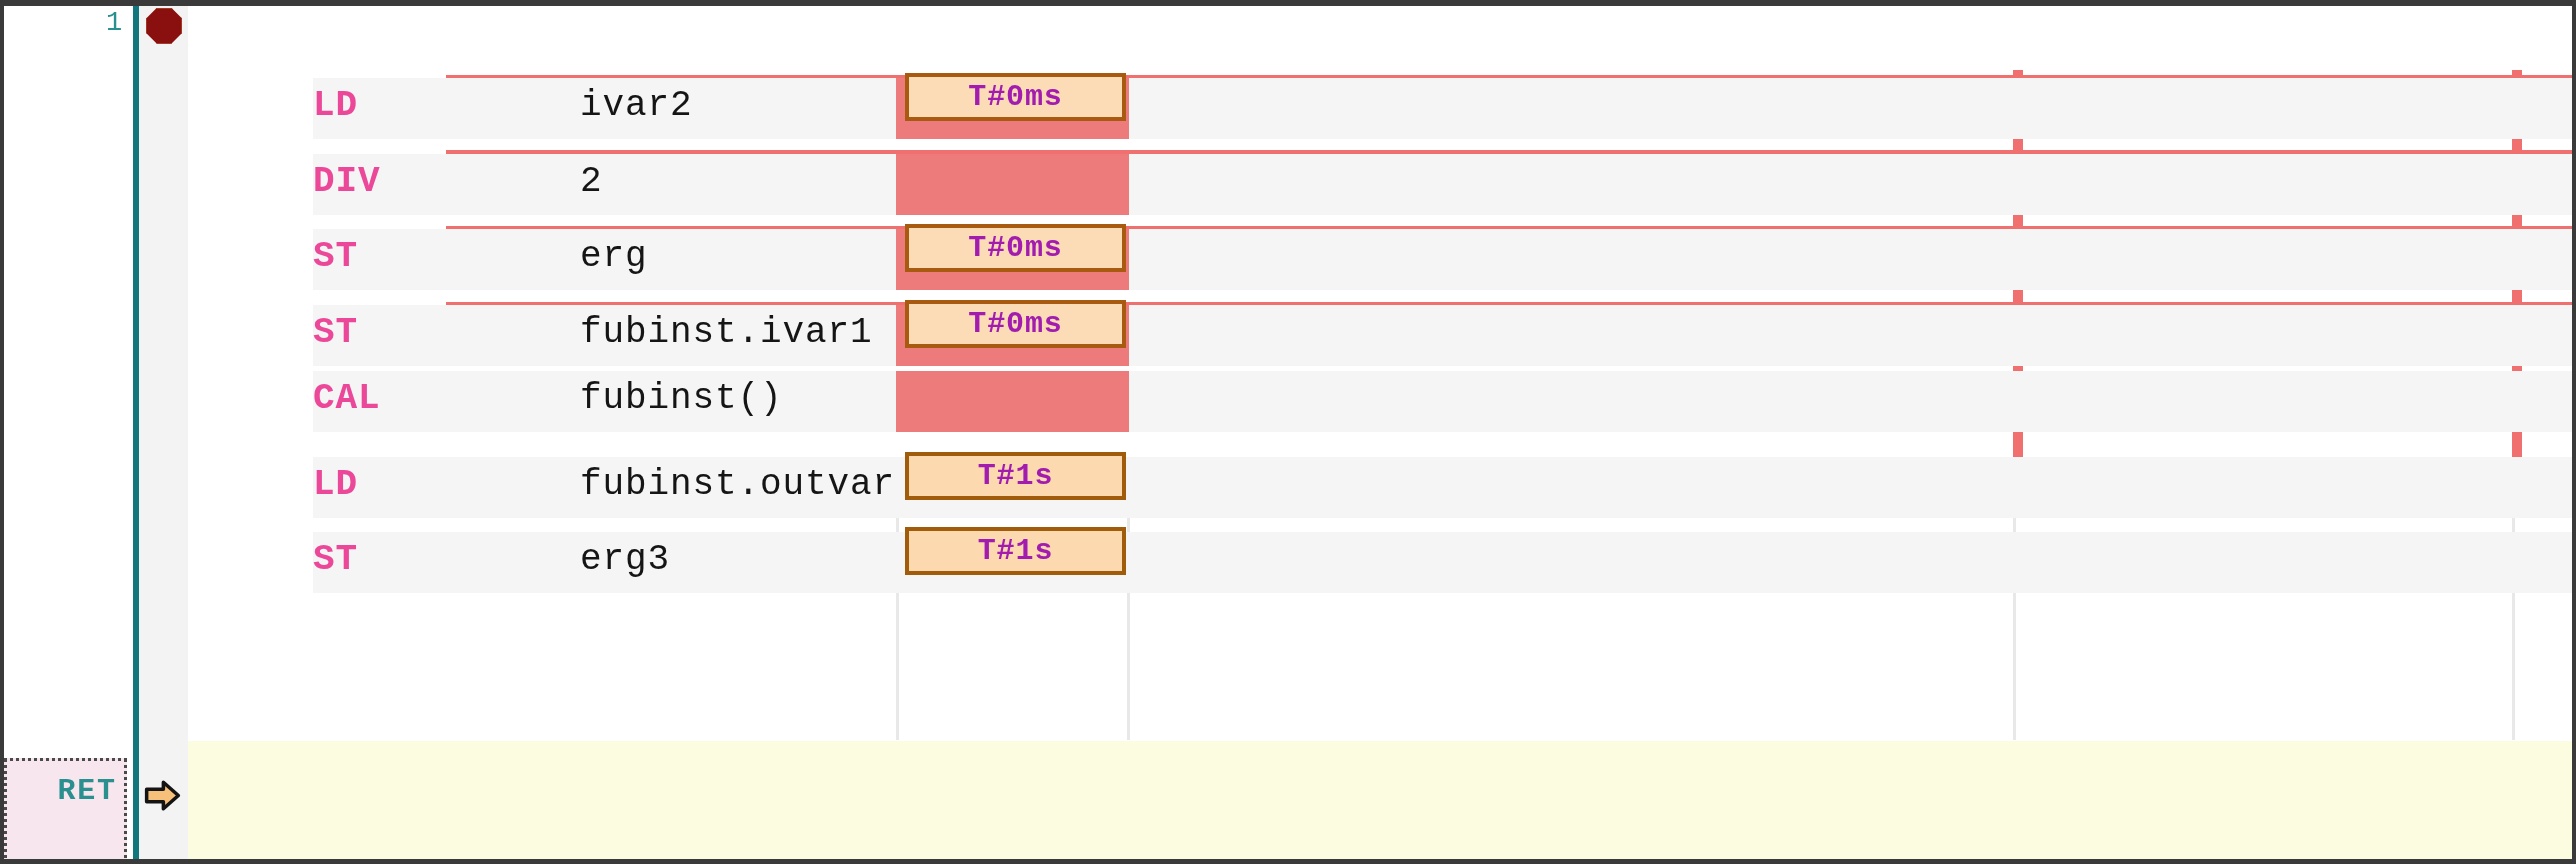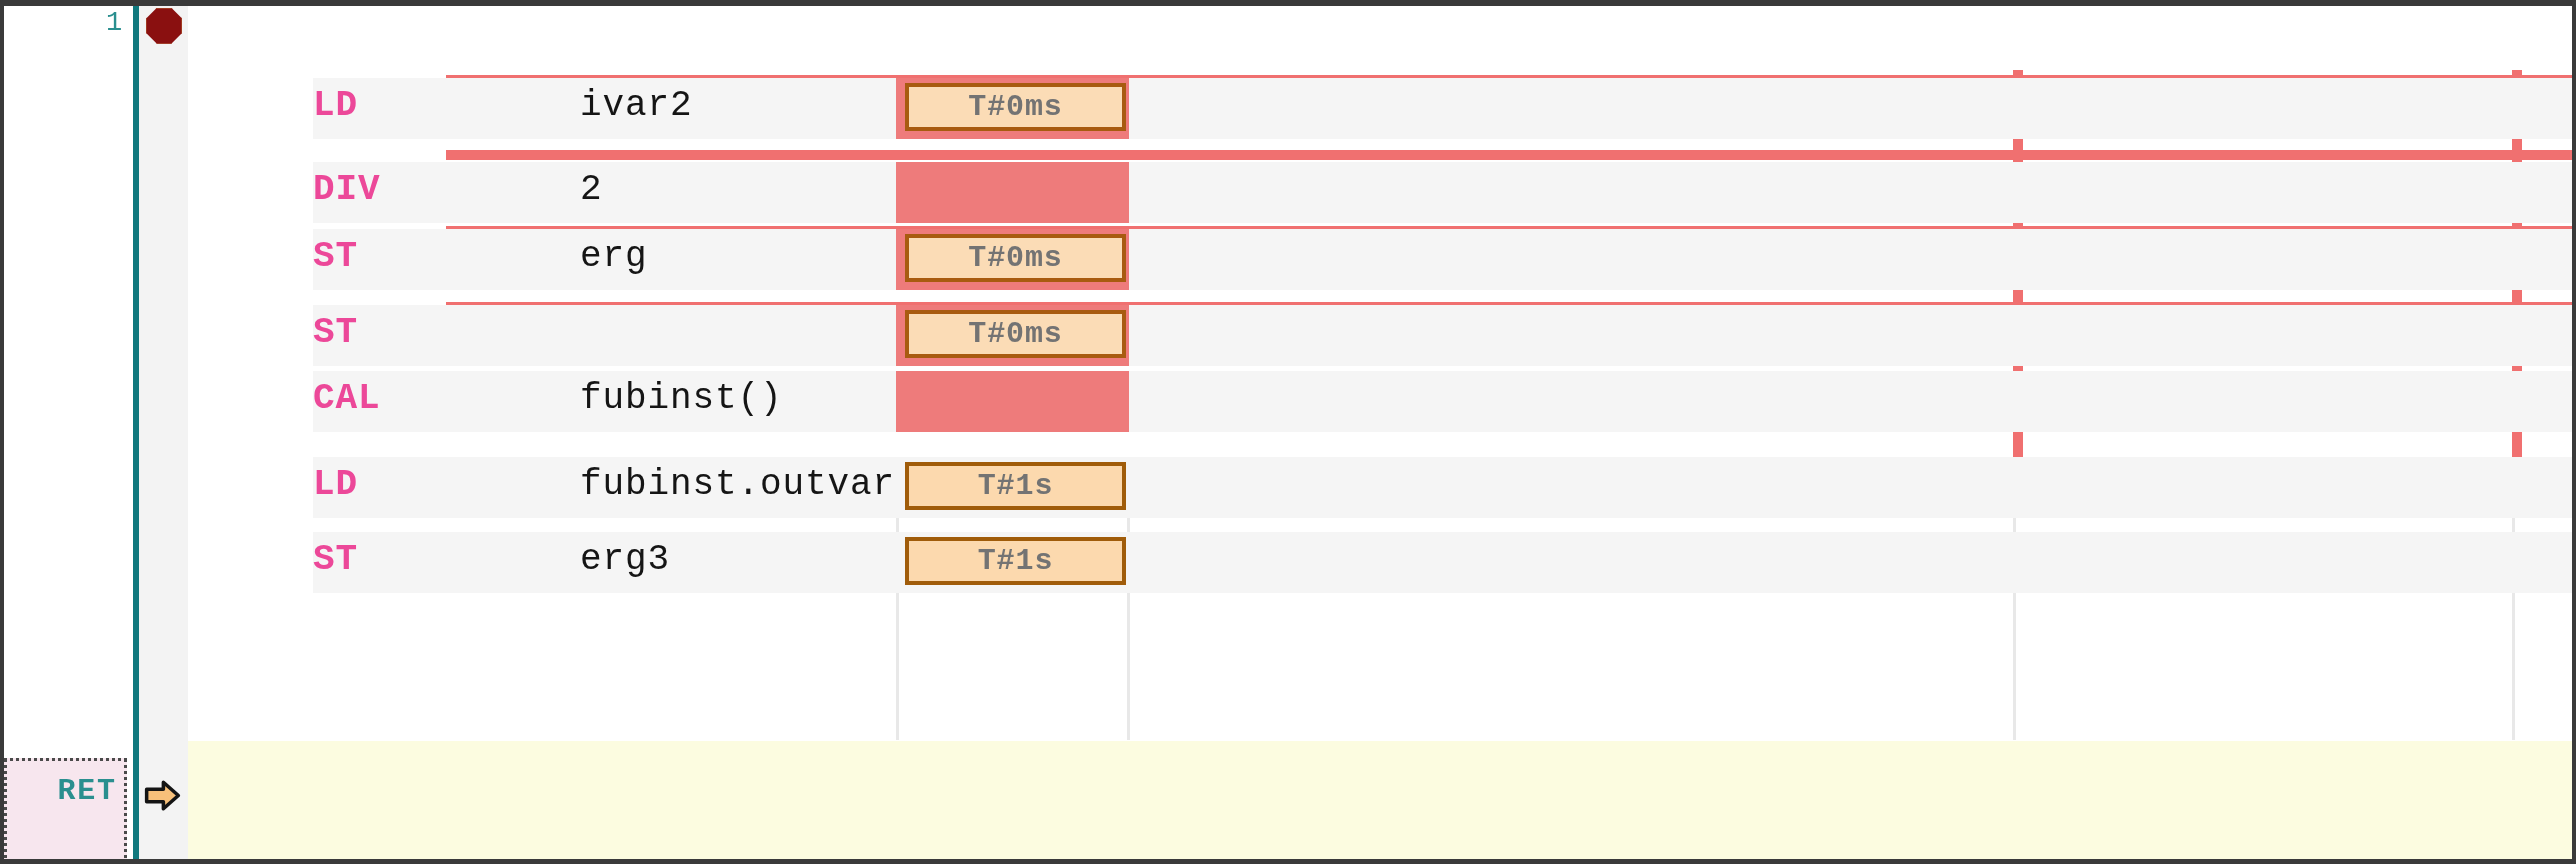--- a/index.html
+++ b/index.html
@@ -166,34 +166,34 @@
   
   .flow-vline {
     position: absolute;
     width: 9.8px;
     background: #f07070;
   }
 
   
   .value-box {
     position: absolute;
-    top: 13px;
+    top: 3px;
     left: 717px;
     width: 221px;
     height: 48px;
     box-sizing: border-box;
     background: #fbdcb6;
     border: 4.5px solid #a85b10;
     display: flex;
     align-items: center;
     justify-content: center;
     font-family: "Liberation Mono", monospace;
     font-size: 30px;
     font-weight: bold;
-    color: #737373;
+    color: #a21caf;
     letter-spacing: 0.9px;
   }
   .value-box.plain {
     background: #fcd9ae;
     border-color: #a05c0a;
   }
 
   
   .yellow-band {
     position: absolute;
@@ -252,37 +252,38 @@
     <div class="flow-hline" style="left:258px;  top:371px; width:2133px;"></div>
 
     <div id="rows-host">
         <div class="ins-row" style="top: 64px;">
           <div class="row-bg"></div>
           <div class="flow-cell c1"></div>
           <div class="op-text">LD</div>
           <div class="arg-text">ivar2</div>
           <div class="value-box">T#0ms</div>
         </div>
-        <div class="ins-row" style="top: 148px;">
+        <div class="ins-row" style="top: 140px;">
           <div class="row-bg"></div>
           <div class="flow-cell c1"></div>
           <div class="op-text">DIV</div>
           <div class="arg-text">2</div>
         </div>
         <div class="ins-row" style="top: 215px;">
           <div class="row-bg"></div>
           <div class="flow-cell c1"></div>
           <div class="op-text">ST</div>
           <div class="arg-text">erg</div>
           <div class="value-box">T#0ms</div>
         </div>
         <div class="ins-row" style="top: 291px;">
           <div class="row-bg"></div>
           <div class="flow-cell c1"></div>
           <div class="op-text">ST</div>
+          <div class="arg-text">fubinst.ivar1</div>
           <div class="value-box">T#0ms</div>
         </div>
         <div class="ins-row" style="top: 357px;">
           <div class="row-bg"></div>
           <div class="flow-cell c1"></div>
           <div class="op-text">CAL</div>
           <div class="arg-text">fubinst()</div>
         </div>
         <div class="ins-row" style="top: 443px;">
           <div class="row-bg"></div>

